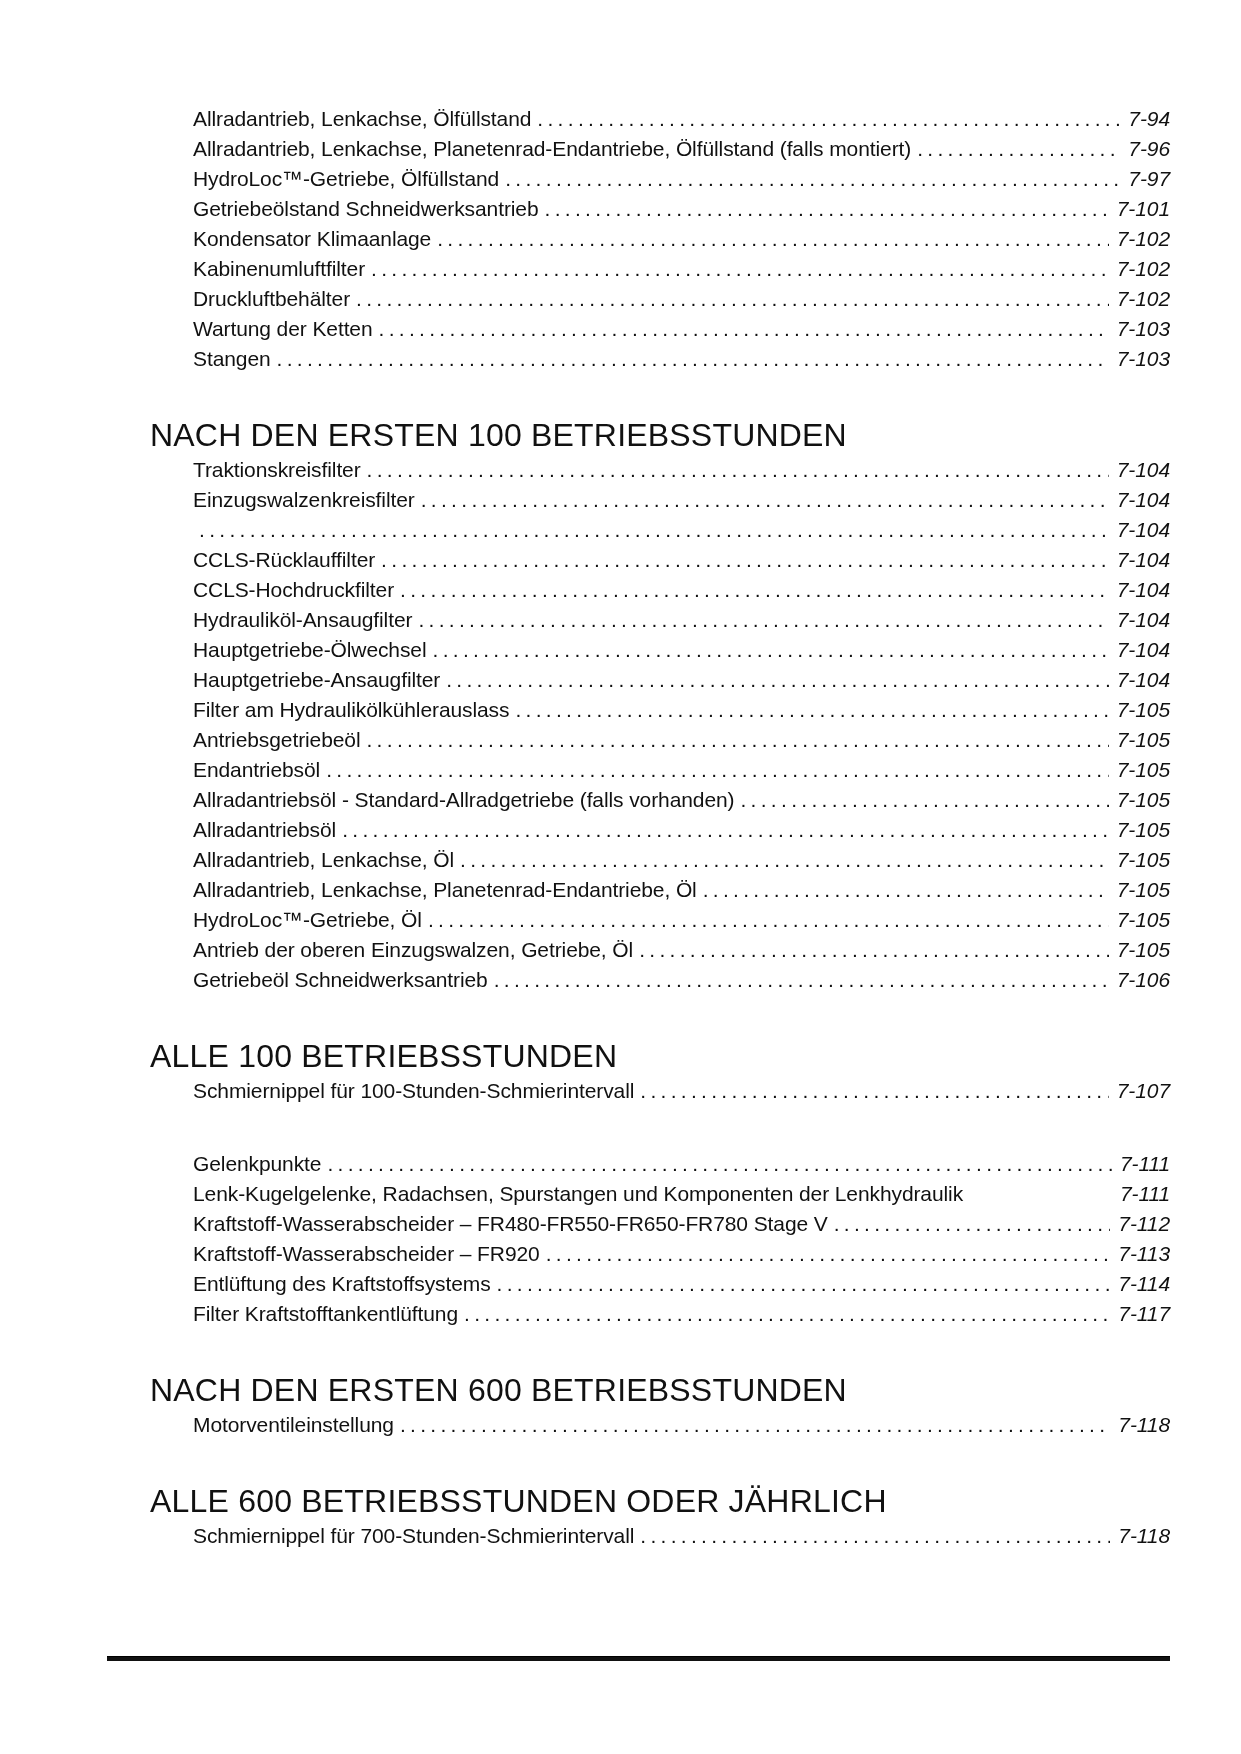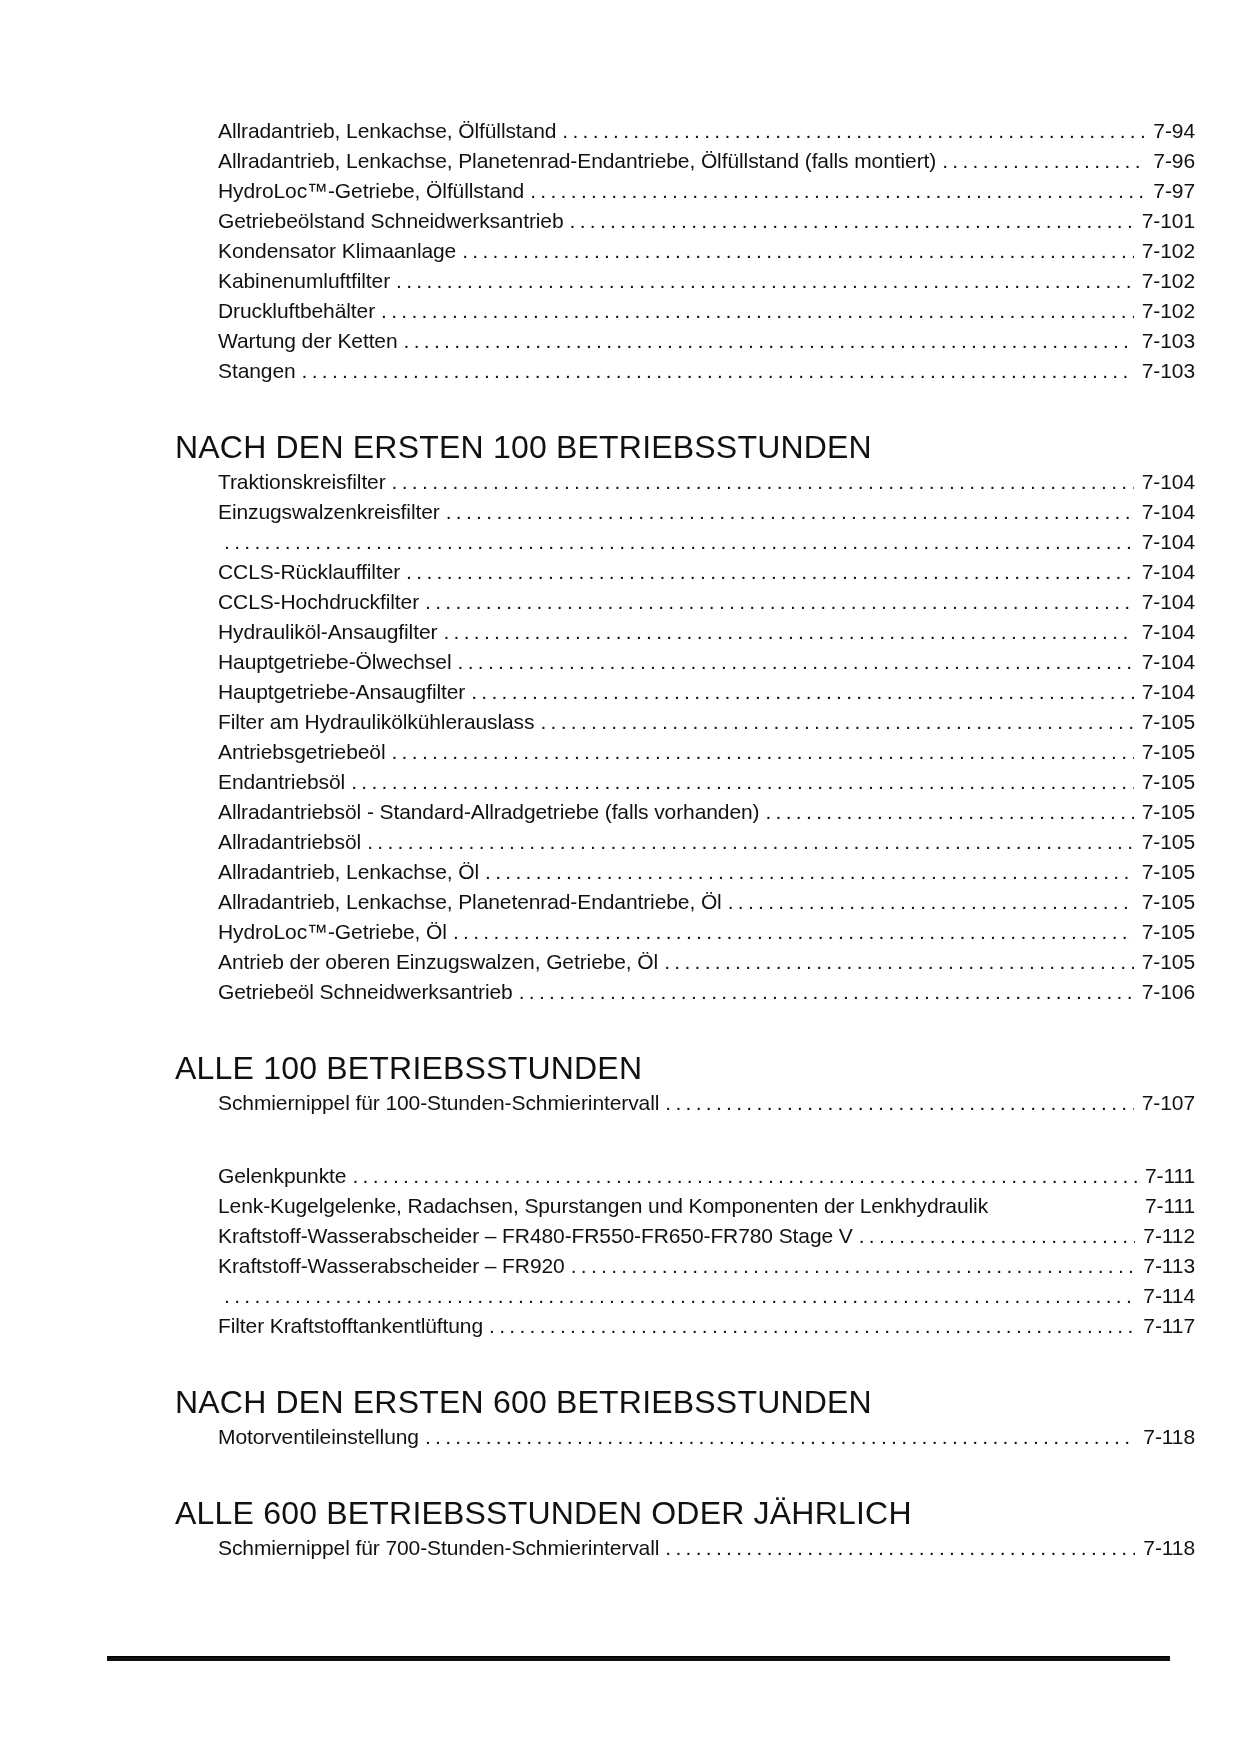--- a/index.html
+++ b/index.html
@@ -11,24 +11,23 @@
     position: relative;
     width: 1241px;
     height: 1754px;
     background: #ffffff;
     overflow: hidden;
     font-family: "Liberation Sans", "DejaVu Sans", sans-serif;
     color: #111111;
   }
   .toc {
     position: absolute;
-    top: 116px;
+    top: 104px;
     left: 150px;
     width: 1020px;
-    margin-left: 25px;
   }
   .toc-section { margin: 0; }
   .toc-section + .toc-section { margin-top: 43px; }
   .toc-heading {
     margin: 0 0 2px 0;
     font-size: 32px;
     line-height: 36px;
     font-weight: 400;
     letter-spacing: 0.2px;
     white-space: nowrap;
@@ -51,20 +50,21 @@
   }
   .toc-leader::before {
     content: "...................................................................................................................................................................";
     letter-spacing: 4.3px;
     color: #111111;
   }
   .toc-leader.no-dots::before { content: ""; }
   .toc-page {
     flex: 0 0 auto;
     text-align: center;
+    font-style: italic;
   }
   .footer-rule {
     position: absolute;
     top: 1656px;
     left: 107px;
     width: 1063px;
     height: 4px;
     background: #111111;
     border-top: 1px solid #000000;
   }
@@ -277,20 +277,21 @@
     <span class="toc-page">7-112</span>
   </div>
 
   <div class="toc-item">
     <span class="toc-label">Kraftstoff-Wasserabscheider – FR920</span>
     <span class="toc-leader"></span>
     <span class="toc-page">7-113</span>
   </div>
 
   <div class="toc-item">
+    <span class="toc-label">Entlüftung des Kraftstoffsystems</span>
     <span class="toc-leader"></span>
     <span class="toc-page">7-114</span>
   </div>
 
   <div class="toc-item">
     <span class="toc-label">Filter Kraftstofftankentlüftung</span>
     <span class="toc-leader"></span>
     <span class="toc-page">7-117</span>
   </div>
 </div>

